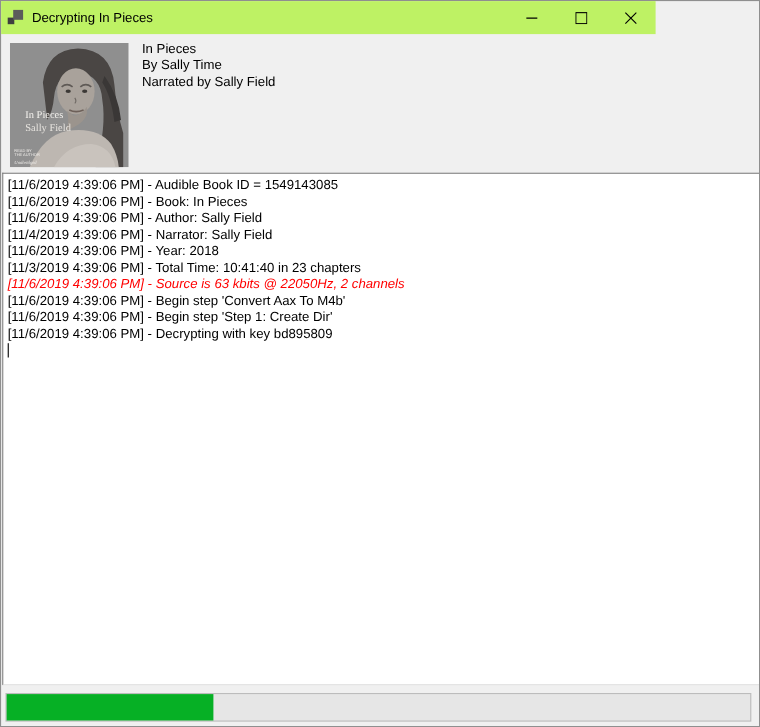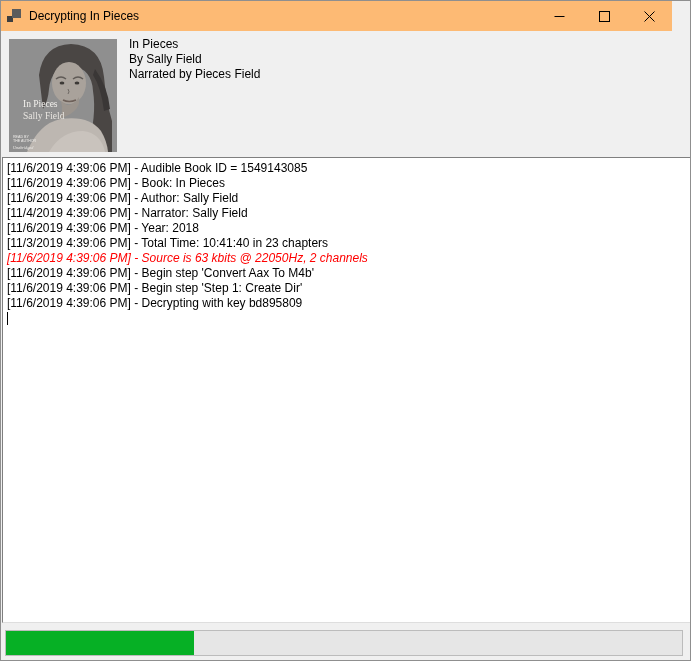--- a/index.html
+++ b/index.html
@@ -1,20 +1,20 @@
 <!DOCTYPE html>
 <html><head>
 <meta charset="utf-8">
 <style>
   html,body{margin:0;padding:0;}
   body{width:691px;height:661px;font-family:"Liberation Sans",sans-serif;background:#f0f0f0;}
   .window{position:relative;width:691px;height:661px;box-sizing:border-box;
           border:1px solid #8f8f8f;background:#f0f0f0;overflow:hidden;}
   
-  .titlebar{position:absolute;left:0;top:0;width:671px;height:30px;background:#fdba74;
+  .titlebar{position:absolute;left:0;top:0;width:595px;height:30px;background:#bef264;
             display:flex;align-items:center;}
   .app-icon{position:relative;width:14px;height:14px;margin-left:6px;flex:0 0 auto;}
   .app-icon .sq-small{position:absolute;left:0;bottom:1px;width:6px;height:6px;background:#3f3f3f;}
   .app-icon .sq-big{position:absolute;right:0;top:0;width:9px;height:9px;background:#5b5b5b;}
   .title{margin-left:8px;font-size:12px;color:#000;white-space:nowrap;}
   .controls{margin-left:auto;display:flex;height:30px;}
   .ctrl{width:45px;height:30px;display:flex;align-items:center;justify-content:center;cursor:default;}
   .ctrl svg{display:block;}
   
   .cover{position:absolute;left:8px;top:38px;width:108px;height:113px;}
@@ -87,22 +87,22 @@
       <text x="14" y="80" font-family="Liberation Serif, serif" font-size="9.5" fill="#e8e5e0">Sally Field</text>
 
       <text x="4" y="99" font-family="Liberation Sans, sans-serif" font-size="3.6" fill="#efedea">READ BY</text>
       <text x="4" y="103" font-family="Liberation Sans, sans-serif" font-size="3.6" fill="#efedea">THE AUTHOR</text>
       <text x="4" y="110" font-family="Liberation Serif, serif" font-style="italic" font-size="4.2" fill="#efedea">Unabridged</text>
     </svg>
   </div>
 
   <div class="book-info">
     <div>In Pieces</div>
-    <div>By Sally Field</div>
-    <div>Narrated by Pieces Field</div>
+    <div>By Sally Time</div>
+    <div>Narrated by Sally Field</div>
   </div>
 
   <div class="logbox">
     <div>
         <div class="log-line">[11/6/2019 4:39:06 PM] - Audible Book ID = 1549143085</div>
         <div class="log-line">[11/6/2019 4:39:06 PM] - Book: In Pieces</div>
         <div class="log-line">[11/6/2019 4:39:06 PM] - Author: Sally Field</div>
         <div class="log-line">[11/4/2019 4:39:06 PM] - Narrator: Sally Field</div>
         <div class="log-line">[11/6/2019 4:39:06 PM] - Year: 2018</div>
         <div class="log-line">[11/3/2019 4:39:06 PM] - Total Time: 10:41:40 in 23 chapters</div>

